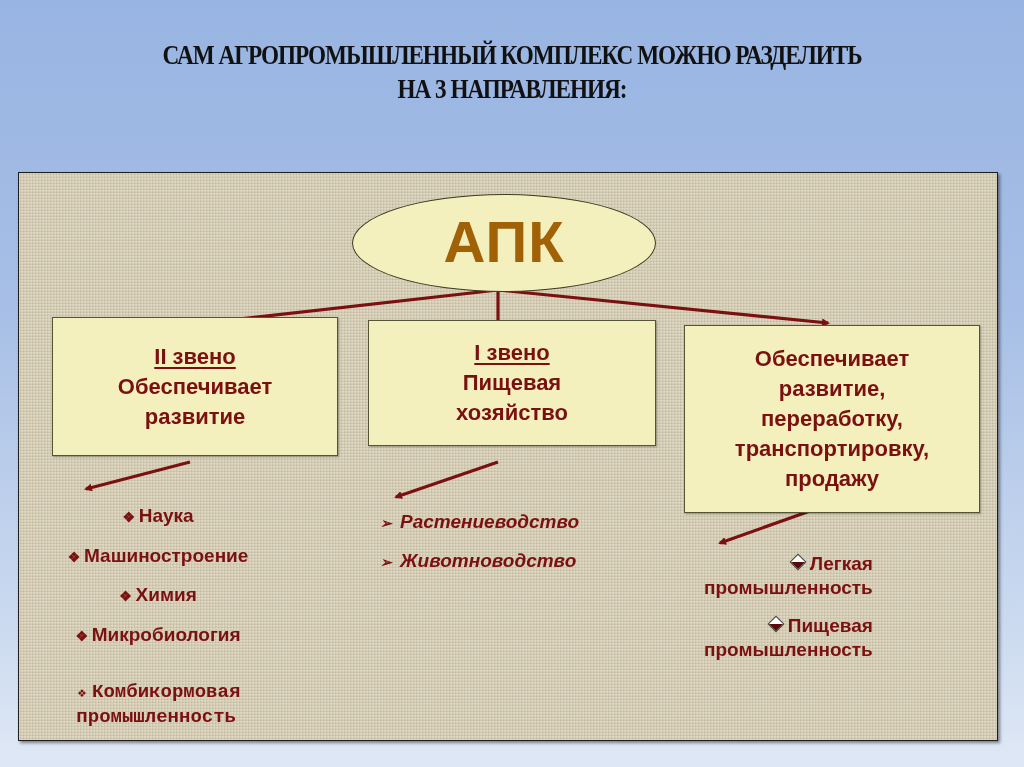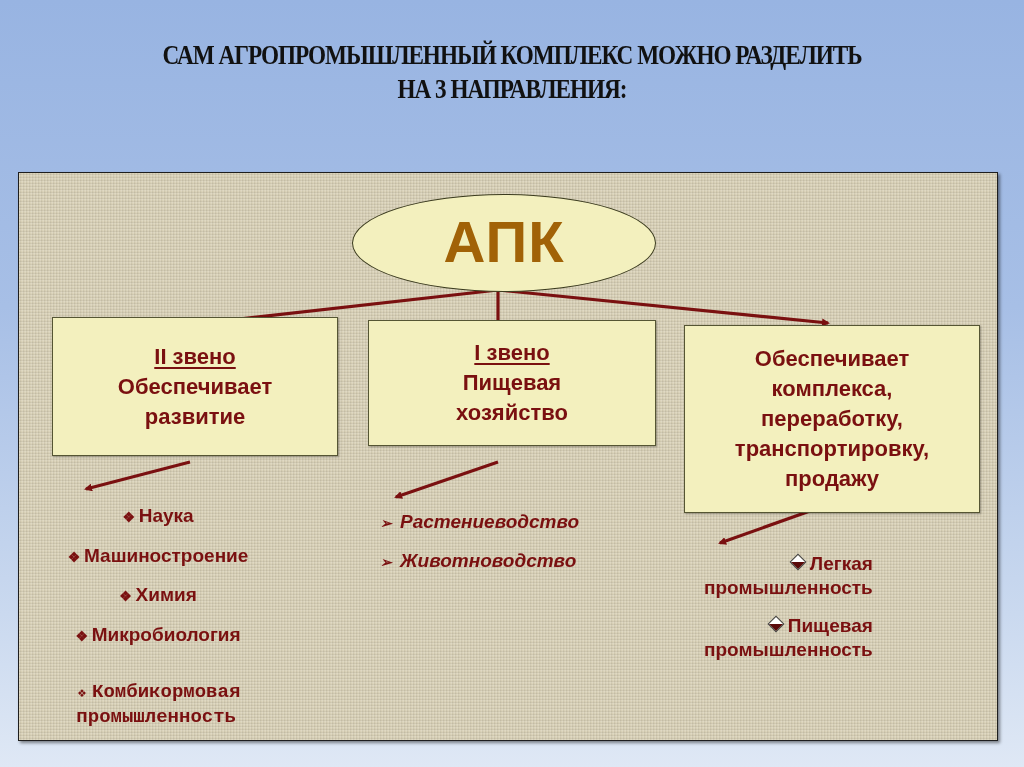--- a/index.html
+++ b/index.html
@@ -88,21 +88,21 @@
 </div>
 
 <div class="box" style="left:368px; top:320px; width:286px; height:124px;">
   <div class="hd">I звено</div>
   <div>Пищевая</div>
   <div>хозяйство</div>
 </div>
 
 <div class="box" style="left:684px; top:325px; width:294px; height:186px; line-height:30px;">
   <div>Обеспечивает</div>
-  <div>комплекса,</div>
+  <div>развитие,</div>
   <div>переработку,</div>
   <div>транспортировку,</div>
   <div>продажу</div>
 </div>
 
 <div class="list" style="left:64px; top:497px; line-height:37.5px;text-align:center;">
   <span class="item">
     <span class="bullet">❖</span><span>Наука</span>
   </span>
   <span class="item">

